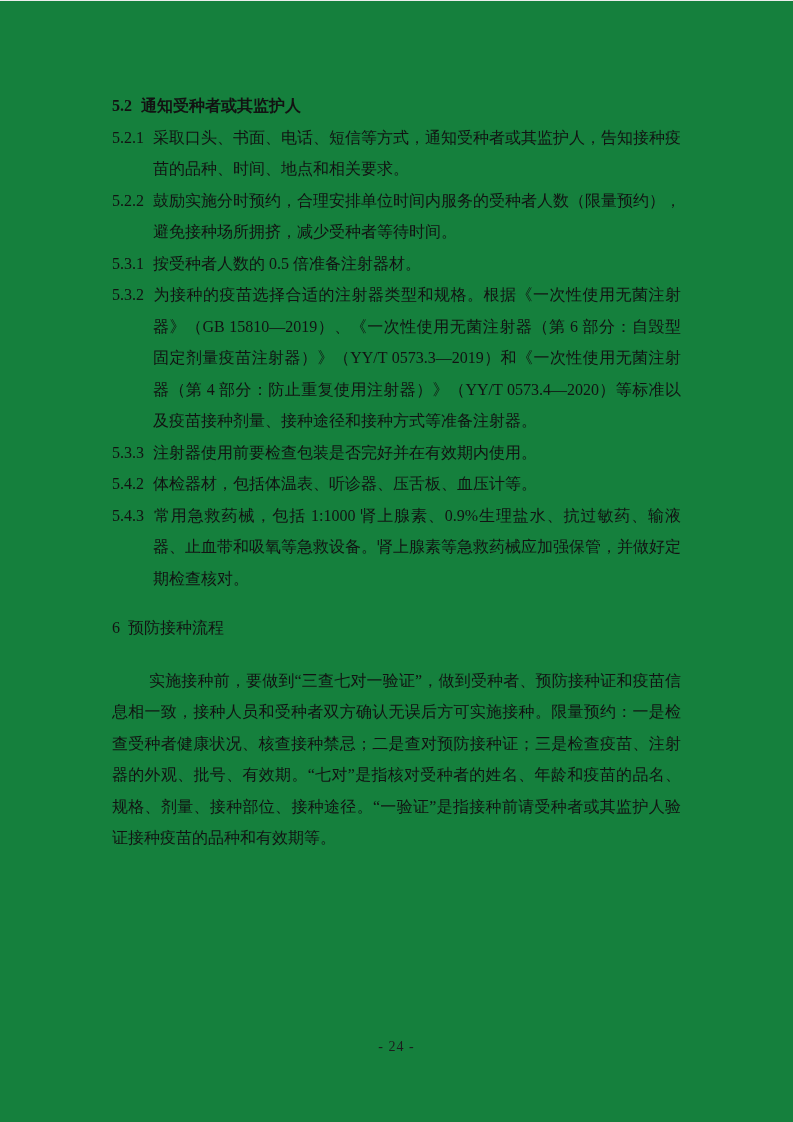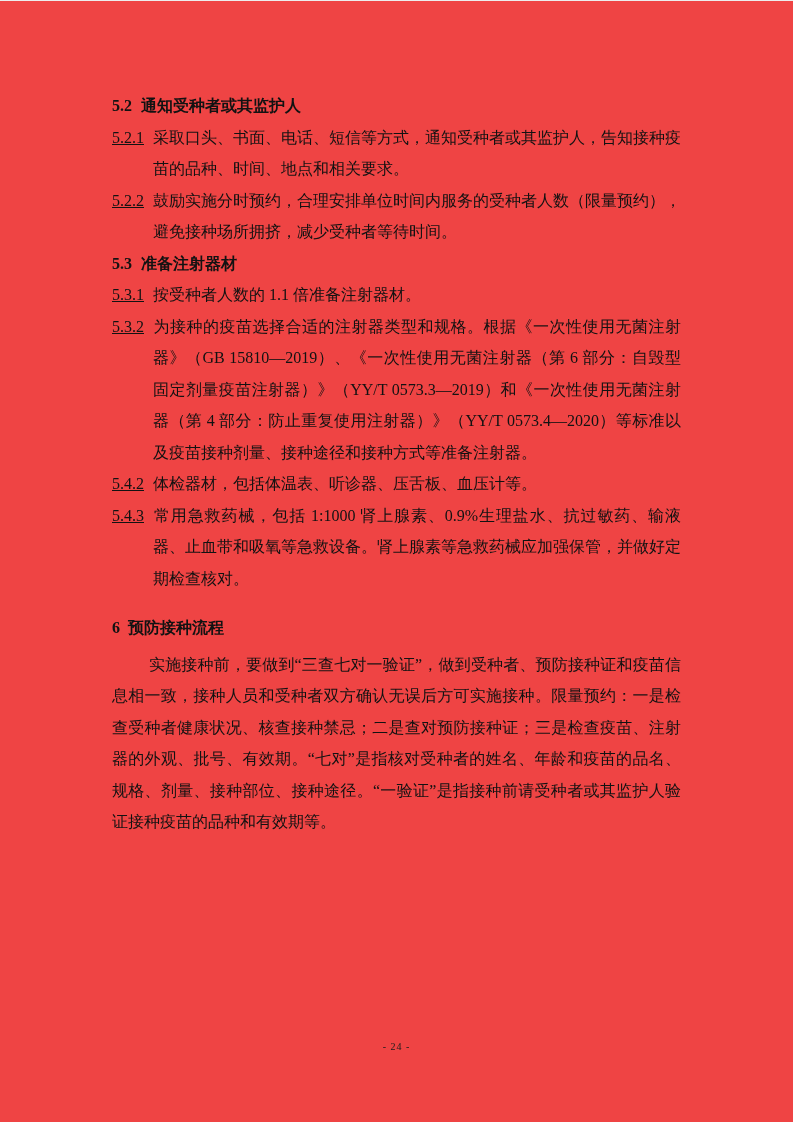--- a/index.html
+++ b/index.html
@@ -9,21 +9,21 @@
     background: #ffffff;
     position: relative;
     overflow: hidden;
     font-family: "Liberation Serif", "DejaVu Serif", serif;
     color: #121212;
   }
   .page {
     position: absolute;
     left: 0; top: 0;
     width: 793px; height: 1122px;
-    background: #ef4444;
+    background: #15803d;
     border-top: 1px solid #ededed;
   }
   .content {
     position: absolute;
     left: 112px;
     top: 89px;
     width: 569px;
     font-size: 16px;
     line-height: 31.5px;
   }
@@ -34,62 +34,61 @@
   .sec-heading .num { margin-right: 9px; }
   .item {
     text-align: justify;
     padding-left: 41px;
     text-indent: -41px;
   }
   .item .inum {
     display: inline-block;
     width: 41px;
     text-indent: 0;
-    text-decoration: underline;
   }
   .chapter-heading {
-    font-weight: bold;
+    font-weight: normal;
     margin-top: 18px;
-    margin-bottom: 5px;
+    margin-bottom: 21px;
   }
   .chapter-heading .num { margin-right: 8px; }
   .para {
     text-align: justify;
     text-indent: 37px;
   }
   .page-number {
     position: absolute;
     top: 1036px;
     left: 0;
     width: 793px;
     text-align: center;
-    font-size: 10px;
+    font-size: 14px;
     line-height: 20px;
     color: #1c1c1c;
     letter-spacing: 1px;
   }
 </style>
 </head>
 <body>
 
 <div class="page">
   <div class="content">
 
     <div class="sec-heading"><span class="num">5.2</span><span>通知受种者或其监护人</span></div>
 
     <div class="item"><span class="inum">5.2.1</span><span>采取口头、书面、电话、短信等方式，通知受种者或其监护人，告知接种疫苗的品种、时间、地点和相关要求。</span></div>
 
     <div class="item"><span class="inum">5.2.2</span><span>鼓励实施分时预约，合理安排单位时间内服务的受种者人数（限量预约），避免接种场所拥挤，减少受种者等待时间。</span></div>
 
-    <div class="sec-heading"><span class="num">5.3</span><span>准备注射器材</span></div>
 
-    <div class="item"><span class="inum">5.3.1</span><span>按受种者人数的 1.1 倍准备注射器材。</span></div>
+    <div class="item"><span class="inum">5.3.1</span><span>按受种者人数的 0.5 倍准备注射器材。</span></div>
 
     <div class="item"><span class="inum">5.3.2</span><span>为接种的疫苗选择合适的注射器类型和规格。根据《一次性使用无菌注射器》（GB 15810—2019）、《一次性使用无菌注射器（第 6 部分：自毁型固定剂量疫苗注射器）》（YY/T 0573.3—2019）和《一次性使用无菌注射器（第 4 部分：防止重复使用注射器）》（YY/T 0573.4—2020）等标准以及疫苗接种剂量、接种途径和接种方式等准备注射器。</span></div>
 
+    <div class="item"><span class="inum">5.3.3</span><span>注射器使用前要检查包装是否完好并在有效期内使用。</span></div>
 
 
 
     <div class="item"><span class="inum">5.4.2</span><span>体检器材，包括体温表、听诊器、压舌板、血压计等。</span></div>
 
     <div class="item"><span class="inum">5.4.3</span><span>常用急救药械，包括 1:1000 肾上腺素、0.9%生理盐水、抗过敏药、输液器、止血带和吸氧等急救设备。肾上腺素等急救药械应加强保管，并做好定期检查核对。</span></div>
 
 
     <div class="chapter-heading"><span class="num">6</span><span>预防接种流程</span></div>
 

